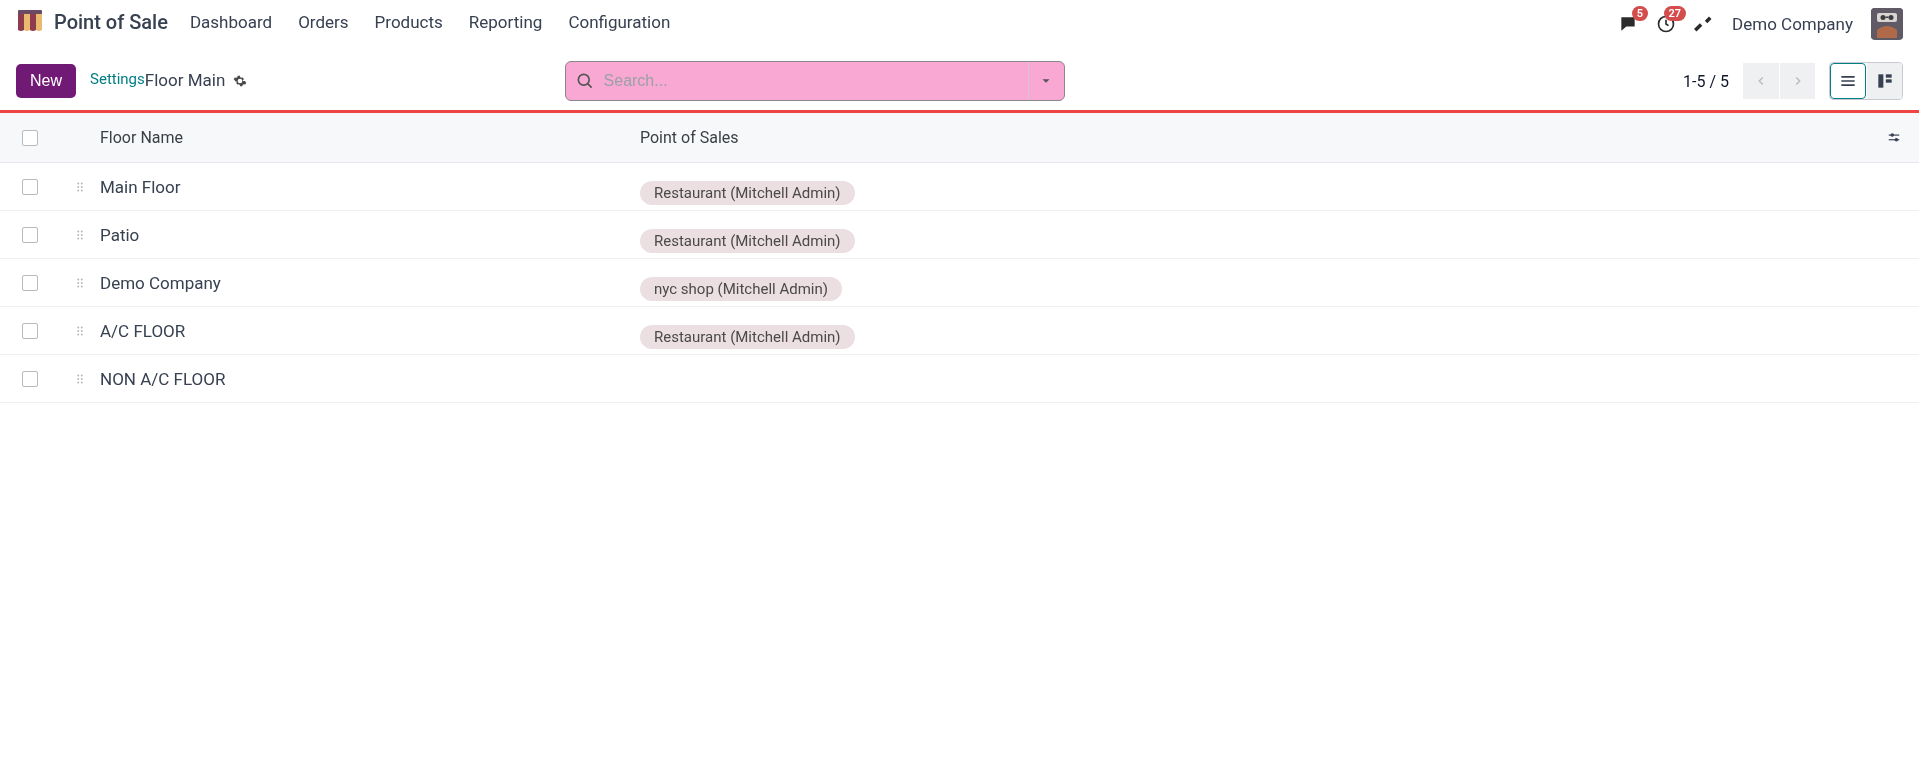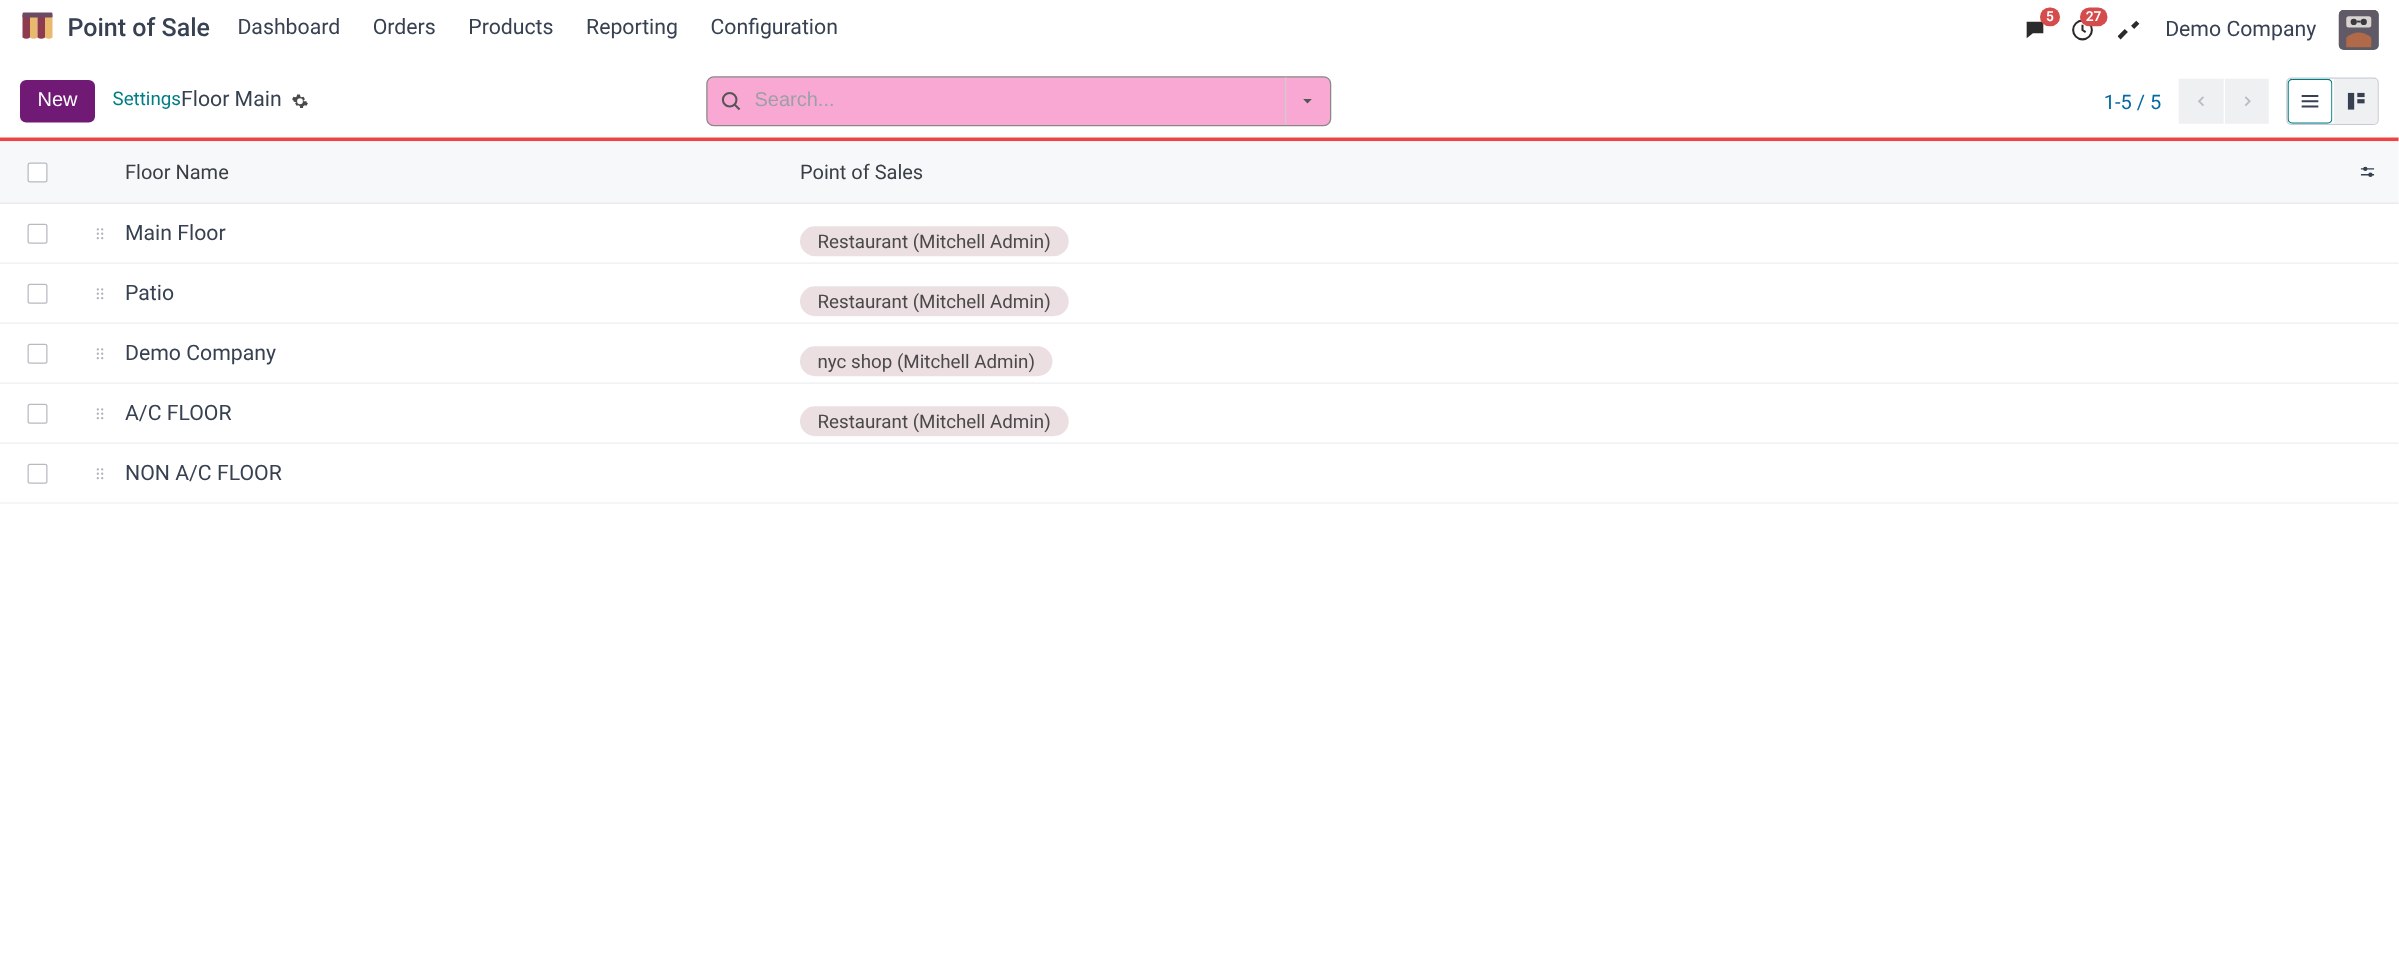--- a/index.html
+++ b/index.html
@@ -29,21 +29,21 @@
   .breadcrumb-current { font-size: 17px; color: #374151; }
 
   .cb-center { flex: 0 0 auto; margin-left: auto; margin-right: auto; }
   .searchbox { display: flex; align-items: center; border: 1px solid #888; border-radius: 6px; height: 40px; width: 500px; background: #f9a8d4; }
   .searchbox .search-icon-slot { width: 38px; display: flex; align-items: center; justify-content: center; color: #555; }
   .searchbox input { flex: 1; border: none; outline: none; font-size: 16px; color: #374151; background: transparent; }
   .searchbox input::placeholder { color: #9aa0a6; }
   .searchbox .dropdown-slot { width: 36px; border-left: 1px solid #ccc; height: 100%; display: flex; align-items: center; justify-content: center; cursor: pointer; color: #555; }
 
   .cb-right { display: flex; align-items: center; gap: 14px; margin-left: auto; }
-  .pager { font-size: 16px; color: #0369a1; }
+  .pager { font-size: 16px; color: #0f172a; }
   .pager-btns { display: flex; }
   .sqbtn { width: 36px; height: 36px; border: none; background: #eef0f2; display: flex; align-items: center; justify-content: center; cursor: pointer; color: #555; }
   .sqbtn + .sqbtn { border-left: 1px solid #fff; }
   .sqbtn.disabled { color: #b8bcc2; cursor: default; }
   .view-switch { display: flex; border: 1px solid #c7cbd1; border-radius: 4px; overflow: hidden; }
   .view-switch .sqbtn { background: #eef0f2; }
   .view-switch .sqbtn.active { background: #fff; border: 1px solid #017e84; border-radius: 4px; }
 
   
   .table-wrap { border-top: 3px solid #ef4444; }

